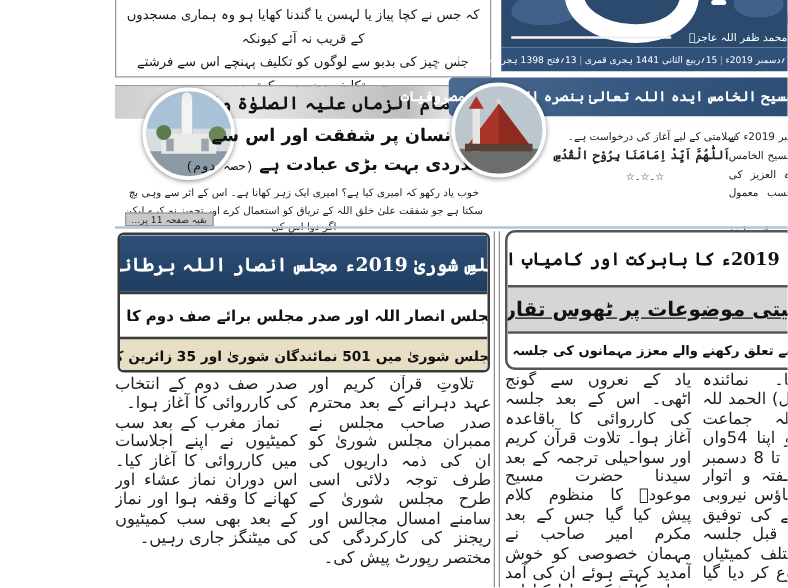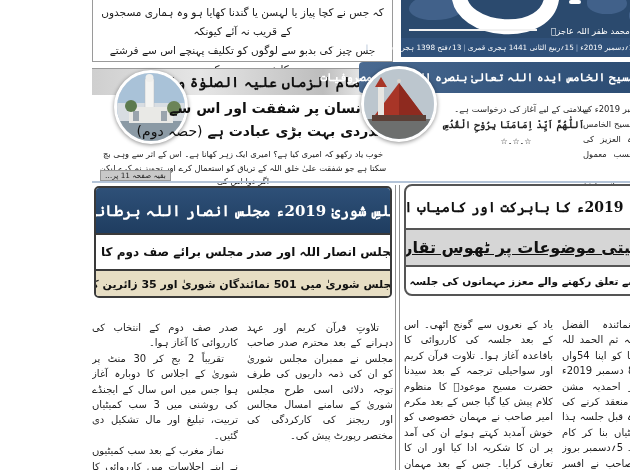--- a/index.html
+++ b/index.html
@@ -35,21 +35,21 @@
     padding-left:78px; }
   .kalam-banner span { font-size:14px; font-weight:bold; color:#111; white-space:nowrap;
     font-family:"DejaVu Serif", serif; }
   .photo-circle { position:absolute; border-radius:50%; border:3px solid #fff;
     box-shadow:0 1px 4px rgba(0,0,0,.45); overflow:hidden; background:#cfd9e2; }
   .kalam-photo { left:22px; top:6px; width:74px; height:74px; }
   .kalam-h1 { position:absolute; top:36px; left:100px; right:0; text-align:center;
     font-size:14px; font-weight:bold; color:#111; white-space:nowrap; }
   .kalam-h2 { position:absolute; top:59px; left:100px; right:0; text-align:center;
     font-size:14px; font-weight:bold; color:#111; white-space:nowrap; }
-  .kalam-h2 .part { font-size:14px; font-weight:normal; }
+  .kalam-h2 .part { font-size:10px; font-weight:normal;font-family:Liberation Mono, monospace; }
   .kalam-body { position:absolute; top:84px; left:2px; right:2px; font-size:8.3px;
     line-height:13.5px; text-align:center; color:#222; }
   .cont-tag { position:absolute; left:8px; top:106px; background:#c9c9c9;
     border:1px solid #979797; font-size:7.3px; padding:0 4px; color:#222; white-space:nowrap; }
 
   
   .huzoor { position:absolute; left:315px; top:58px; width:315px; height:124px; }
   .huzoor-banner { position:absolute; left:-42px; right:2px; top:4px; height:31px;
     background:linear-gradient(105deg,#4a6a91 0%,#35567e 45%,#27476d 100%);
     border-radius:4px; display:flex; align-items:center; justify-content:center;
@@ -93,22 +93,22 @@
     display:flex; align-items:center; justify-content:center; }
   .hl-right .b2 span { font-size:16px; font-weight:bold; color:#111;
     text-decoration:underline; white-space:nowrap; }
   .hl-right .b3 { height:29px; border-top:2px solid #555; display:flex; align-items:center;
     justify-content:center; }
   .hl-right .b3 span { font-size:10.5px; font-weight:bold; color:#111; white-space:nowrap; }
 
   
   .cols-left  { position:absolute; left:6px;  top:300px; width:301px; height:170px; overflow:hidden; }
   .cols-right { position:absolute; left:318px; top:297px; width:310px; height:173px; overflow:hidden; }
-  .col { position:absolute; top:0; bottom:0; font-size:10px; line-height:15.4px;
-    text-align:justify; color:#1c1c1c; overflow:hidden;margin-top:20px; }
+  .col { position:absolute; top:0; bottom:0; font-size:13px; line-height:15.4px;
+    text-align:justify; color:#1c1c1c; overflow:hidden; }
   .cols-left  .c-r { right:0; width:146px; }
   .cols-left  .c-l { left:0;  width:146px; }
   .cols-right .c-r { right:0; width:152px; }
   .cols-right .c-l { left:0;  width:149px; }
   .col p { text-indent:14px; }
   .col p.noindent { text-indent:0; }
 </style>
 </head>
 <body>
 
@@ -226,21 +226,20 @@
     </div>
   </div>
 
   <div class="cols-left">
     <div class="col c-r">
       <p>تلاوتِ قرآن کریم اور عہد دہرانے کے بعد محترم صدر صاحب مجلس نے ممبران مجلس شوریٰ کو ان کی ذمہ داریوں کی طرف توجہ دلائی اسی طرح مجلس شوریٰ کے سامنے امسال مجالس اور ریجنز کی کارکردگی کی مختصر رپورٹ پیش کی۔</p>
 
     </div>
     <div class="col c-l">
       <p class="noindent">صدر صف دوم کے انتخاب کی کارروائی کا آغاز ہوا۔</p>
-      <p>تقریباً 2 بج کر 30 منٹ پر شوریٰ کے اجلاس کا دوبارہ آغاز ہوا جس میں اس سال کے ایجنڈے کی روشنی میں 3 سب کمیٹیاں تربیت، تبلیغ اور مال تشکیل دی گئیں۔</p>
       <p>نماز مغرب کے بعد سب کمیٹیوں نے اپنے اجلاسات میں کارروائی کا آغاز کیا۔ اس دوران نماز عشاء اور کھانے کا وقفہ ہوا اور نماز کے بعد بھی سب کمیٹیوں کی میٹنگز جاری رہیں۔</p>
 
     </div>
   </div>
 
   <div class="cols-right">
     <div class="col c-r">
       <p class="noindent">(نیروبی، کینیا۔ نمائندہ الفضل انٹرنیشنل) الحمد للہ ثم الحمد للہ جماعت احمدیہ کینیا کو اپنا 54واں جلسہ سالانہ 7 تا 8 دسمبر 2019ء بروز ہفتہ و اتوار احمدیہ مشن ہاؤس نیروبی میں منعقد کرنے کی توفیق ملی۔ ایک ماہ قبل جلسہ ہذا کے لیے مختلف کمیٹیاں بنا کر کام شروع کر دیا گیا تھا۔ 5؍دسمبر بروز جمعہ مکرم امیر صاحب نے افسر جلسہ سالانہ کے ہمراہ جملہ انتظامات کا جائزہ لیا۔ مہمانانِ کرام کی آمد کا سلسلہ بھی جمعہ کی صبح سے ہی شروع ہو گیا تھا لیکن جلسہ کے پروگرام کا باقاعدہ آغاز 7 تاریخ بروز ہفتہ نماز تہجد سے ہوا۔ نماز فجر کے بعد درس قرآن پاک ہوا اور ناشتہ اور تیاری کے لیے وقفہ ہوا۔</p>
 
     </div>

